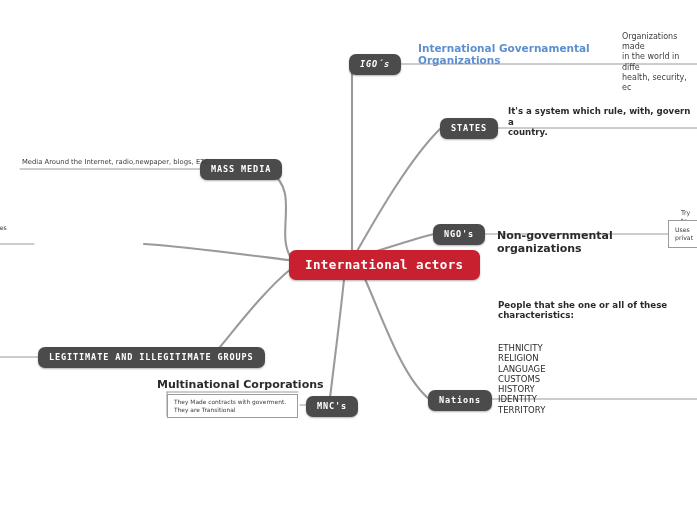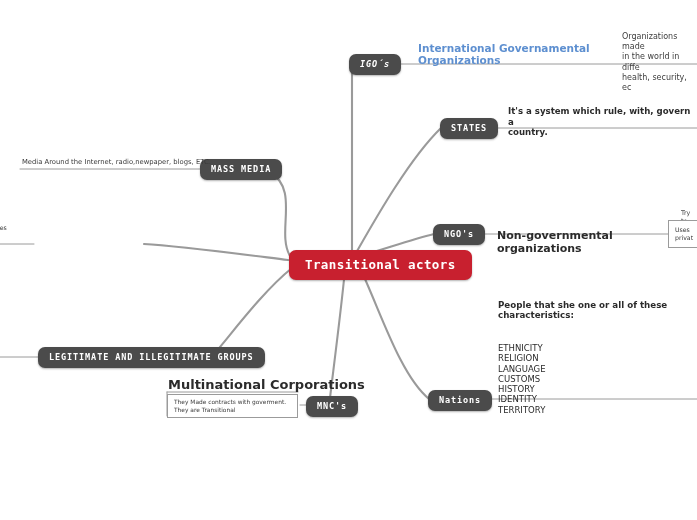--- a/index.html
+++ b/index.html
@@ -101,21 +101,21 @@
 
   #central-node{left:289px;top:250px;}
 
   #groups-pill{left:38px;top:347px;}
 
   #nations-pill{left:428px;top:390px;}
   #nations-heading{left:498px;top:300px;font-size:8.7px;line-height:10.3px;}
   #nations-list{left:498px;top:307px;margin-top:36px;}
 
   #mnc-pill{left:306px;top:396px;}
-  #mnc-heading{left:168px;top:378px;font-size:13px;line-height:13px;}
+  #mnc-heading{left:157px;top:378px;font-size:11px;line-height:13px;}
   #mnc-box{left:167px;top:394px;width:131px;height:24px;padding:4px 6px;font-size:5.9px;line-height:7.6px;}
 </style>
 </head>
 <body>
 
 <div id="canvas">
 
   <svg id="lines" viewBox="0 0 697 520" xmlns="http://www.w3.org/2000/svg">
     <g fill="none" stroke="#9a9a9a" stroke-linecap="round">
 
@@ -141,21 +141,21 @@
       <path d="M202,169 L20,169" stroke-width="1"></path>
 
       <path d="M288,260 C240,254 180,246 144,244" stroke-width="2.1"></path>
       <path d="M34,244 L0,244" stroke-width="1"></path>
 
       <path d="M292,268 C262,292 230,336 214,354" stroke-width="2.1"></path>
       <path d="M38,357 L0,357" stroke-width="1"></path>
     </g>
   </svg>
 
-  <div class="central" id="central-node">Transitional actors</div>
+  <div class="central" id="central-node">International actors</div>
 
   <div class="pill" id="igo-pill">IGO´s</div>
   <div class="topic-blue" id="igo-heading">International Governamental
 Organizations</div>
   <div class="note-plain" id="igo-note">Organizations made
 in the world in diffe
 health, security, ec</div>
 
   <div class="pill" id="states-pill">STATES</div>
   <div class="topic-bold" id="states-note">It's a system which rule, with, govern a

